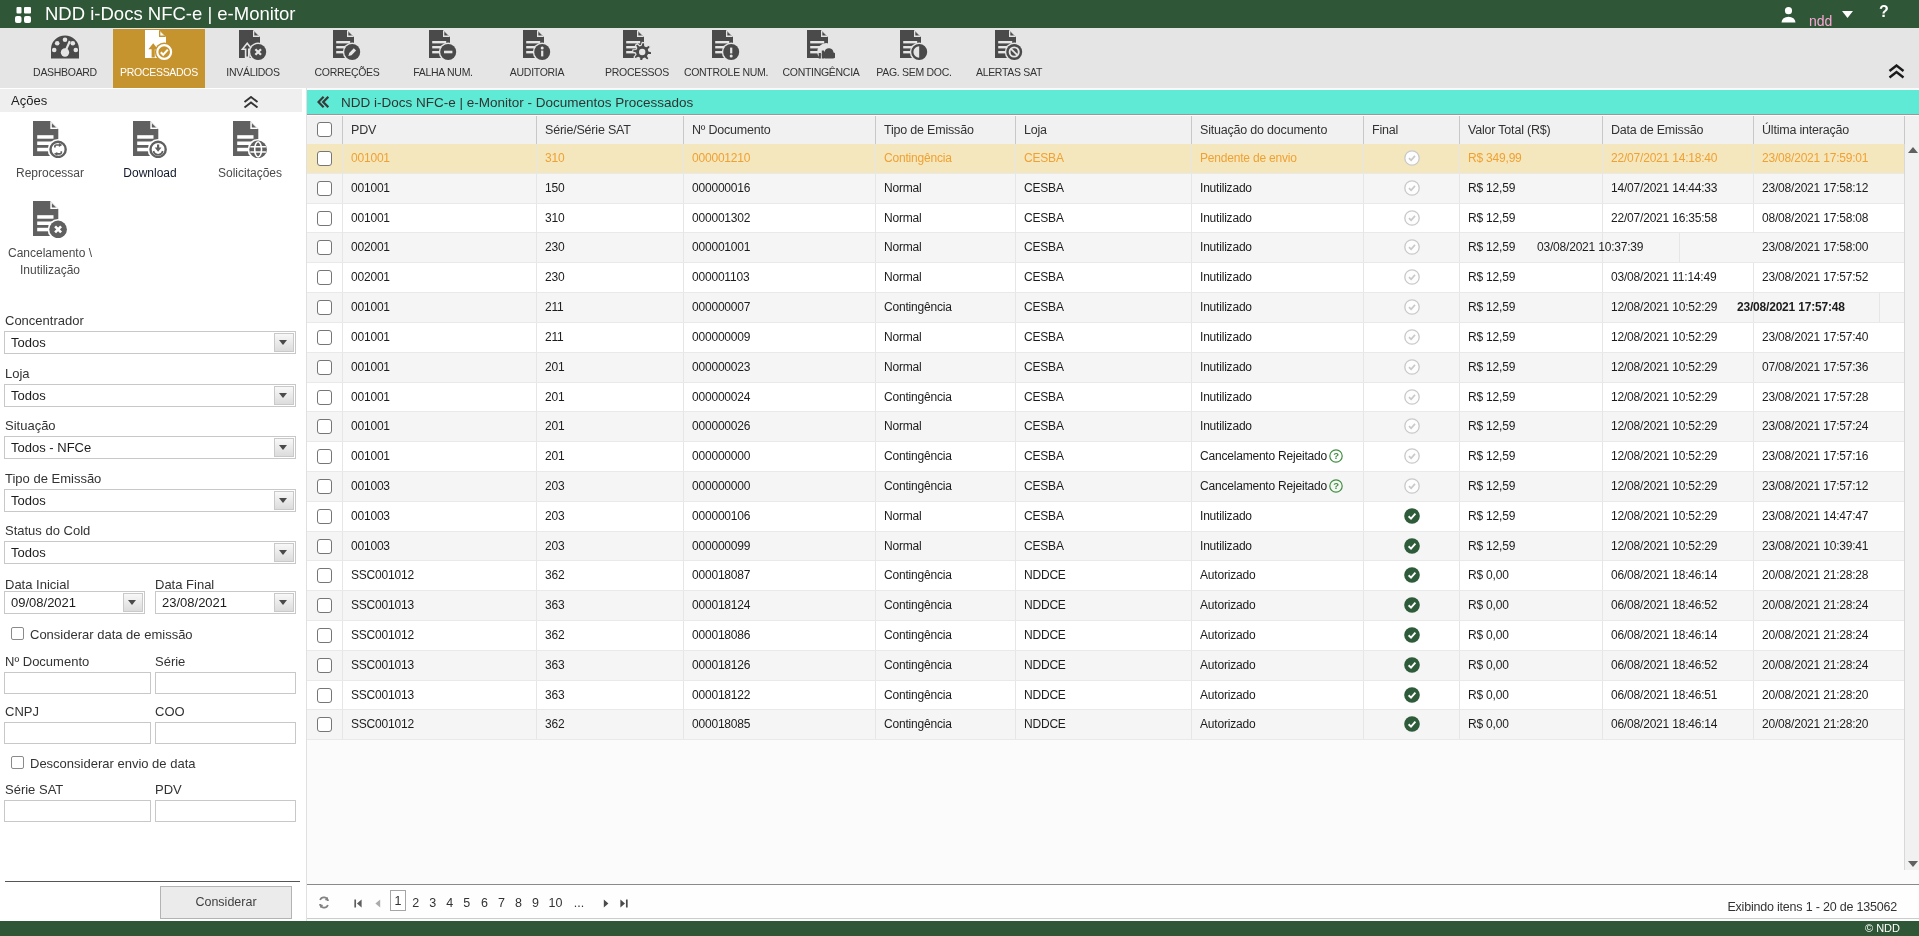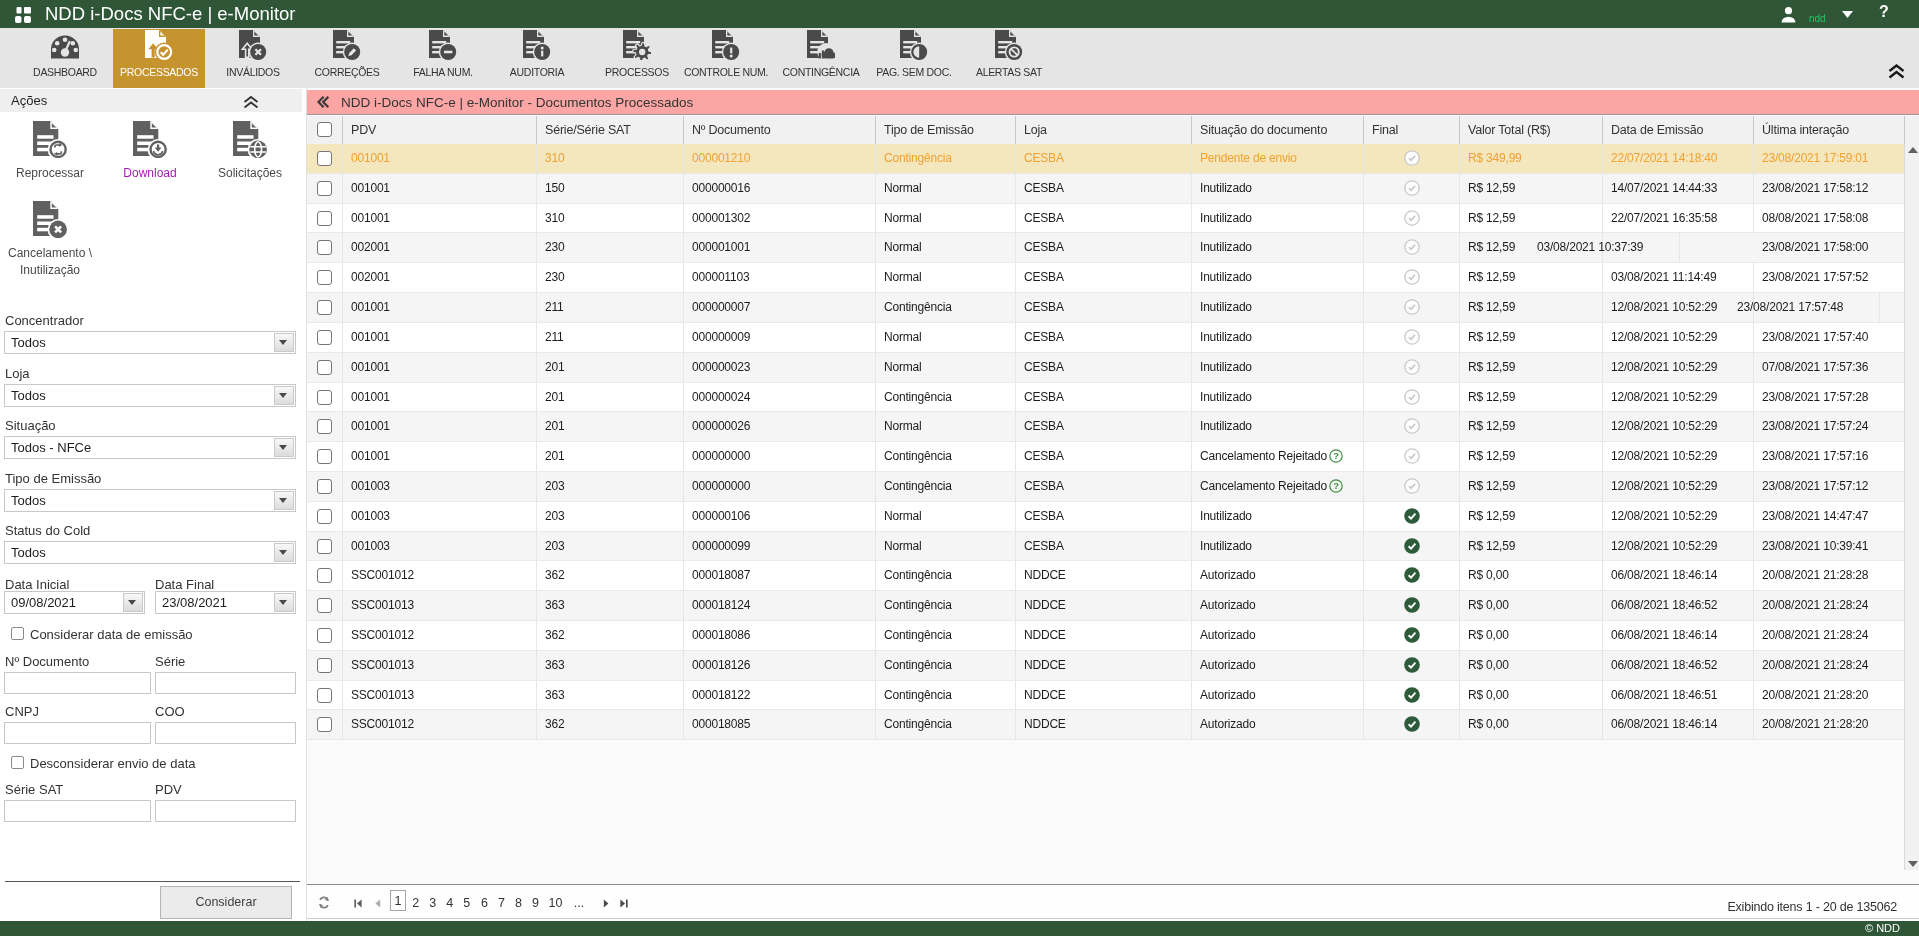--- a/index.html
+++ b/index.html
@@ -18,21 +18,21 @@
       <rect x="1.5" y="0" width="5" height="6.5" rx="1" fill="#fff"></rect>
       <rect x="9" y="0" width="7" height="6.5" rx="1" fill="#fff"></rect>
       <rect x="0" y="9" width="6.5" height="7" rx="2" fill="#fff"></rect>
       <rect x="9" y="9" width="7" height="7" rx="2" fill="#fff"></rect>
     </svg>
     <div style="position:absolute;left:45px;top:3px;font-size:18.5px;color:#fff;">NDD i-Docs NFC-e | e-Monitor</div>
     <span style="position:absolute;left:1780px;top:6px;"><svg width="17" height="17" viewBox="0 0 20 20">
         <circle cx="10" cy="5.5" r="4.2" fill="#fff"></circle>
         <path d="M1.8 19.5 a8.2 7 0 0 1 16.4 0 Z" fill="#fff"></path>
       </svg></span>
-    <span style="position:absolute;left:1809px;top:13px;font-size:10px;color:#22c55e;">ndd</span>
+    <span style="position:absolute;left:1809px;top:13px;font-size:14px;color:#f9a8d4;">ndd</span>
     <svg style="position:absolute;left:1842px;top:11px;" width="11" height="7" viewBox="0 0 11 7">
       <path d="M0 0 L11 0 L5.5 7 Z" fill="#fff"></path>
     </svg>
     <span style="position:absolute;left:1879px;top:3px;font-size:16px;font-weight:bold;color:#fff;">?</span>
   </div>
 <div style="position:absolute;left:0;top:28px;width:1919px;height:60px;background:#E5E5E5;">
     <div style="position:absolute;left:65px;top:7px;width:0;">
       <span style="position:absolute;left:50%;transform:translateX(-50%);"><svg width="30" height="24" viewBox="0 0 30 24">
           <path d="M1 23.5 L1 14 A14 13.5 0 0 1 29 14 L29 23.5 Z" fill="#4A4A4A"></path>
           <circle cx="7.2" cy="8.2" r="2.3" fill="#E5E5E5"></circle>
@@ -218,21 +218,21 @@
           <path d="M18.8 2.2 L18.8 6.5 L23.1 6.5 Z" fill="#606060"></path>
           <rect x="4.2" y="14.2" width="16.3" height="3.5" fill="#FFFFFF"></rect>
           <rect x="4.2" y="20.5" width="16.3" height="3.5" fill="#FFFFFF"></rect>
           <rect x="4.2" y="26.8" width="16.3" height="3.5" fill="#FFFFFF"></rect>
           <circle cx="25.1" cy="28.4" r="10.5" fill="#FFFFFF"></circle>
           <circle cx="25.1" cy="28.4" r="7.6000000000000005" fill="#FFFFFF" stroke="#606060" stroke-width="2.4"></circle>
           <path d="M24.0 23.4 L26.200000000000003 23.4 L26.200000000000003 26.599999999999998 L28.5 26.599999999999998 L25.1 30.799999999999997 L21.700000000000003 26.599999999999998 L24.0 26.599999999999998 Z" fill="#606060"></path>
           <path d="M20.5 30.0 a4.7 4.7 0 0 0 9.2 0" stroke="#606060" stroke-width="1.7" fill="none"></path>
         </svg></span>
     </div>
-    <div style="position:absolute;left:75px;top:77px;width:150px;text-align:center;font-size:12px;color:#a21caf;line-height:17px;">Download</div>
+    <div style="position:absolute;left:75px;top:77px;width:150px;text-align:center;font-size:12px;color:#0f172a;line-height:17px;">Download</div>
     <div style="position:absolute;left:250px;top:33px;width:0;">
       <span style="position:absolute;left:50%;transform:translateX(-50%);"><svg width="34" height="37" viewBox="0 0 34 37">
           <path d="M0 0 L17.3 0 L25.3 8 L25.3 35 L0 35 Z" fill="#606060"></path>
           <path d="M17.3 0 L17.3 8 L25.3 8 Z" fill="#FFFFFF"></path>
           <path d="M18.8 2.2 L18.8 6.5 L23.1 6.5 Z" fill="#606060"></path>
           <rect x="4.2" y="14.2" width="16.3" height="3.5" fill="#FFFFFF"></rect>
           <rect x="4.2" y="20.5" width="16.3" height="3.5" fill="#FFFFFF"></rect>
           <rect x="4.2" y="26.8" width="16.3" height="3.5" fill="#FFFFFF"></rect>
           <circle cx="25.1" cy="28.4" r="10.5" fill="#FFFFFF"></circle>
           <circle cx="25.1" cy="28.4" r="8.8" fill="#606060"></circle>
@@ -296,21 +296,21 @@
     <div class="fc" style="left:11px;top:668px;"></div>
     <div class="fl" style="left:30px;top:668px;">Desconsiderar envio de data</div>
     <div class="fl" style="left:5px;top:694px;">Série SAT</div>
     <div class="fl" style="left:155px;top:694px;">PDV</div>
     <div class="fi" style="left:4px;top:712px;width:147px;"></div>
     <div class="fi" style="left:155px;top:712px;width:141px;"></div>
     <div style="position:absolute;left:5px;top:793px;width:295px;border-top:1px solid #555;"></div>
     <div style="position:absolute;left:160px;top:798px;width:132px;height:33px;background:#EBEBEB;border:1px solid #B3B3B3;font-size:12.5px;color:#3F3F3F;text-align:center;line-height:31px;">Considerar</div>
   </div>
 <div style="position:absolute;left:306px;top:88px;width:1613px;height:833px;background:#FBFBFB;border-left:1px solid #E0E0E0;">
-    <div style="position:absolute;left:0;top:0;width:1613px;height:27px;background:#fca5a5;border-top:2px solid #FAFAFA;border-bottom:1px solid #999;">
+    <div style="position:absolute;left:0;top:0;width:1613px;height:27px;background:#5eead4;border-top:2px solid #FAFAFA;border-bottom:1px solid #999;">
       <svg style="position:absolute;left:10px;top:6px;" width="12" height="12" viewBox="0 0 12 12">
         <path d="M11.3 0.8 L6.2 6 L11.3 11.2 M6.6 0.8 L1.5 6 L6.6 11.2" stroke="#3A3A3A" stroke-width="2.2" fill="none"></path>
       </svg>
       <span style="position:absolute;left:34px;top:5px;font-size:13.5px;color:#333;">NDD i-Docs NFC-e | e-Monitor - Documentos Processados</span>
     </div>
     <div style="position:absolute;left:0;top:28px;width:1613px;">
       <div style="position:relative;height:28px;background:#F1F1F1;">
         <div class="cb" style="top:6px;"></div>
         <div class="hc" style="left:36px;width:194px;">PDV</div>
         <div class="hc" style="left:230px;width:147px;">Série/Série SAT</div>
@@ -417,21 +417,21 @@
         <div class="dc" style="left:377px;width:192px;">000000007</div>
         <div class="dc" style="left:569px;width:140px;">Contingência</div>
         <div class="dc" style="left:709px;width:176px;">CESBA</div>
         <div class="dc" style="left:885px;width:172px;">Inutilizado</div>
         <div class="dc" style="left:1057px;width:96px;text-align:center;padding-left:0;"><svg width="16" height="16" viewBox="0 0 16 16" style="vertical-align:-4px">
             <circle cx="8" cy="8" r="7.2" fill="#FDFDFD" stroke="#C9C9C9" stroke-width="1.3"></circle>
             <path d="M5 8.2 L7.1 10.3 L11 5.9" stroke="#C9C9C9" stroke-width="1.7" fill="none"></path>
           </svg></div>
         <div class="dc" style="left:1153px;width:143px;">R$ 12,59</div>
         <div class="dc" style="left:1296px;width:151px;">12/08/2021 10:52:29</div>
-        <div class="dc" style="left:1422px;width:151px;">23/08/2021 17:57:48</div>
+        <div class="dc" style="left:1422px;width:151px;font-weight:bold;">23/08/2021 17:57:48</div>
       </div>
       <div style="position:relative;height:29.82px;background:#FFFFFF;color:#1C1C1C;border-bottom:1px solid #E9E9E9;">
         <div class="cb"></div>
         <div class="dc" style="left:0;width:36px;"></div>
         <div class="dc" style="left:36px;width:194px;">001001</div>
         <div class="dc" style="left:230px;width:147px;">211</div>
         <div class="dc" style="left:377px;width:192px;">000000009</div>
         <div class="dc" style="left:569px;width:140px;">Normal</div>
         <div class="dc" style="left:709px;width:176px;">CESBA</div>
         <div class="dc" style="left:885px;width:172px;">Inutilizado</div>

